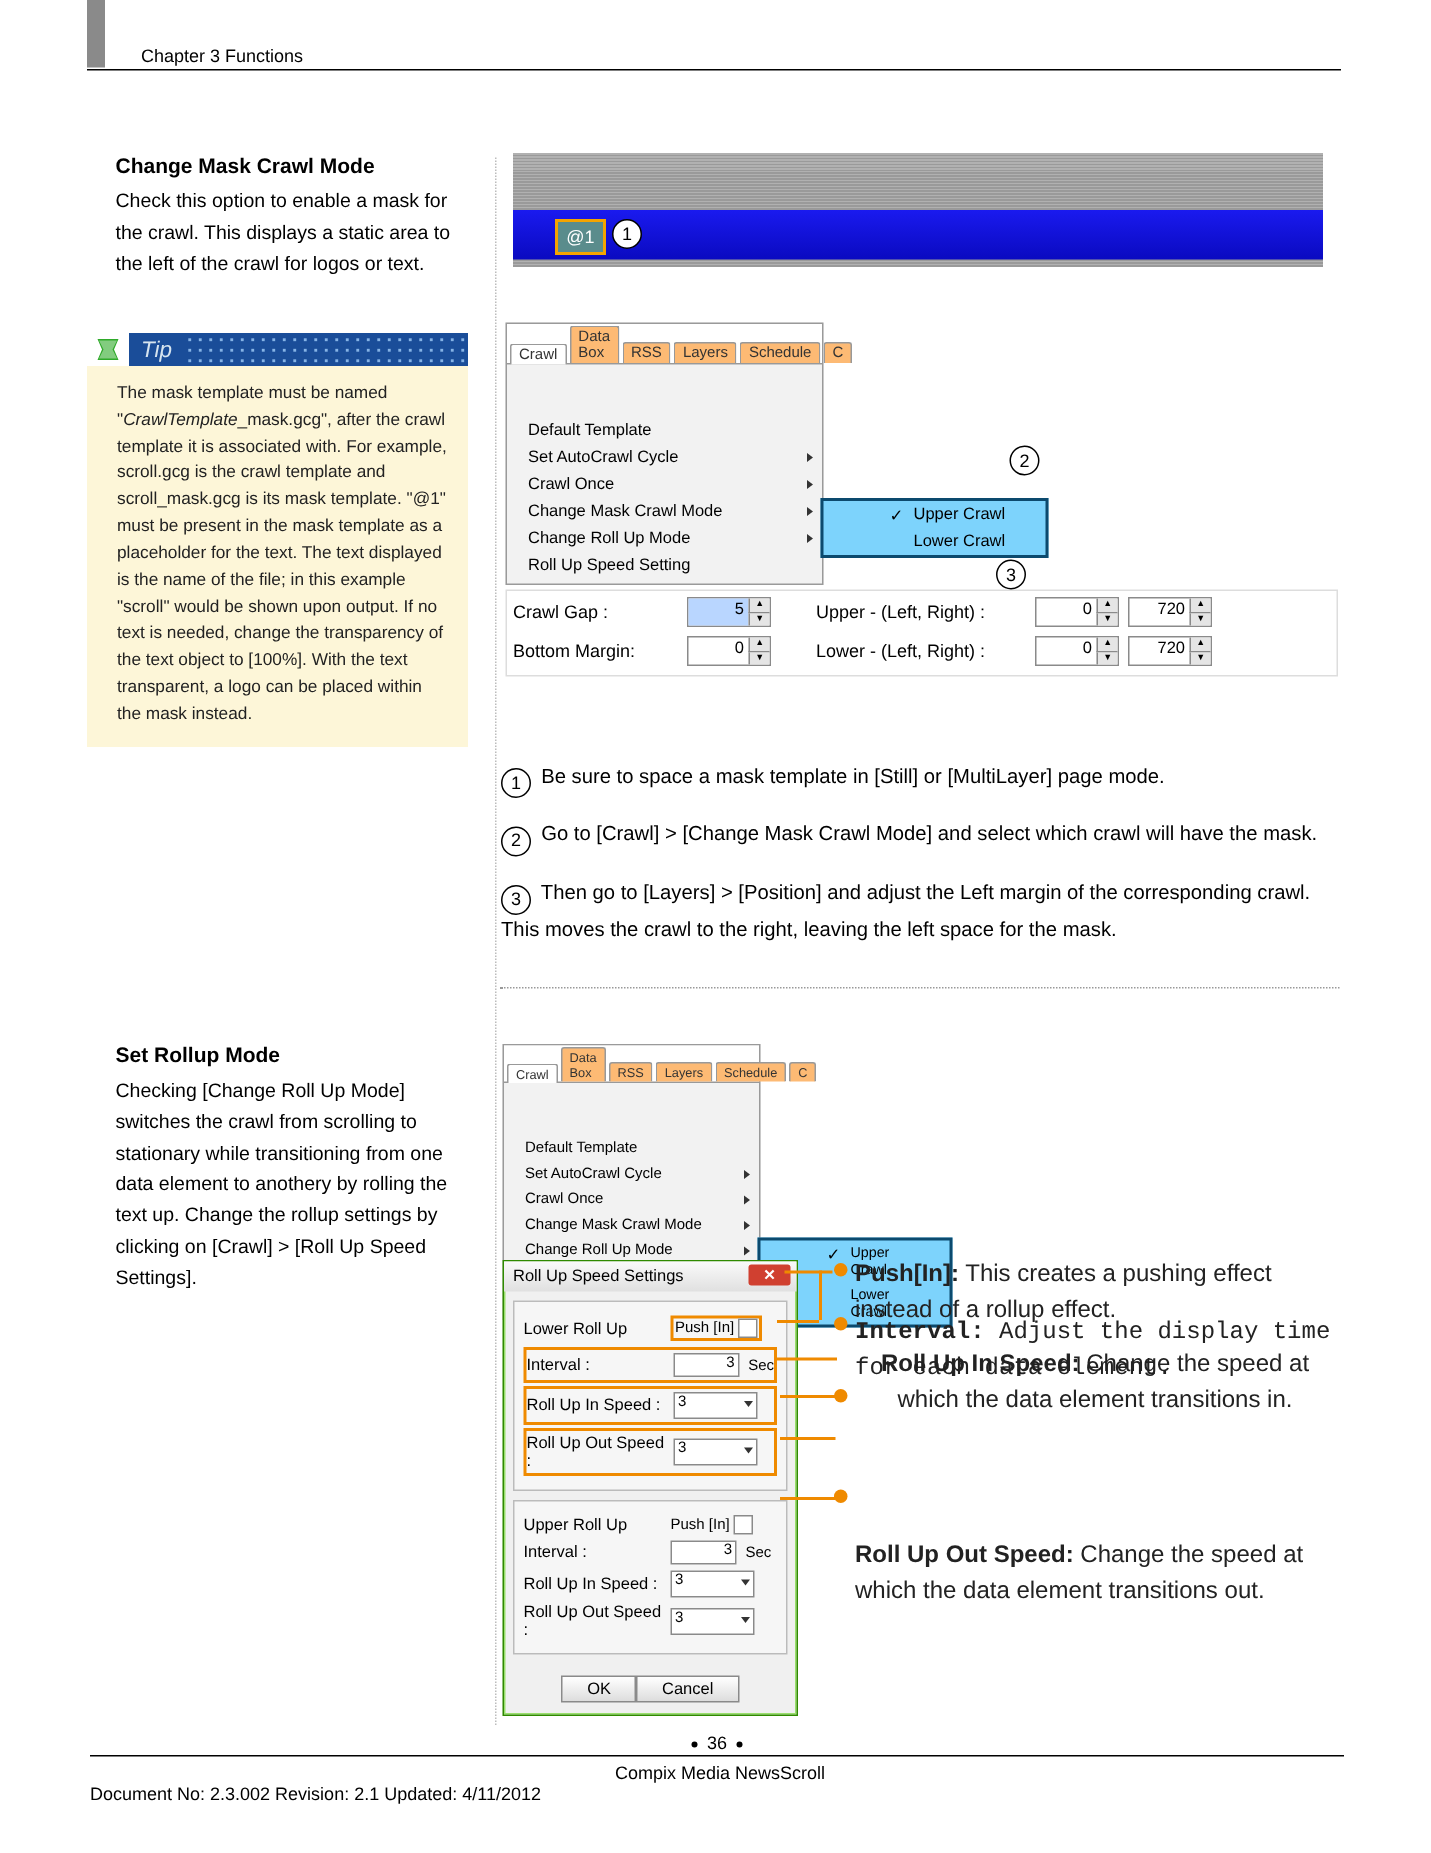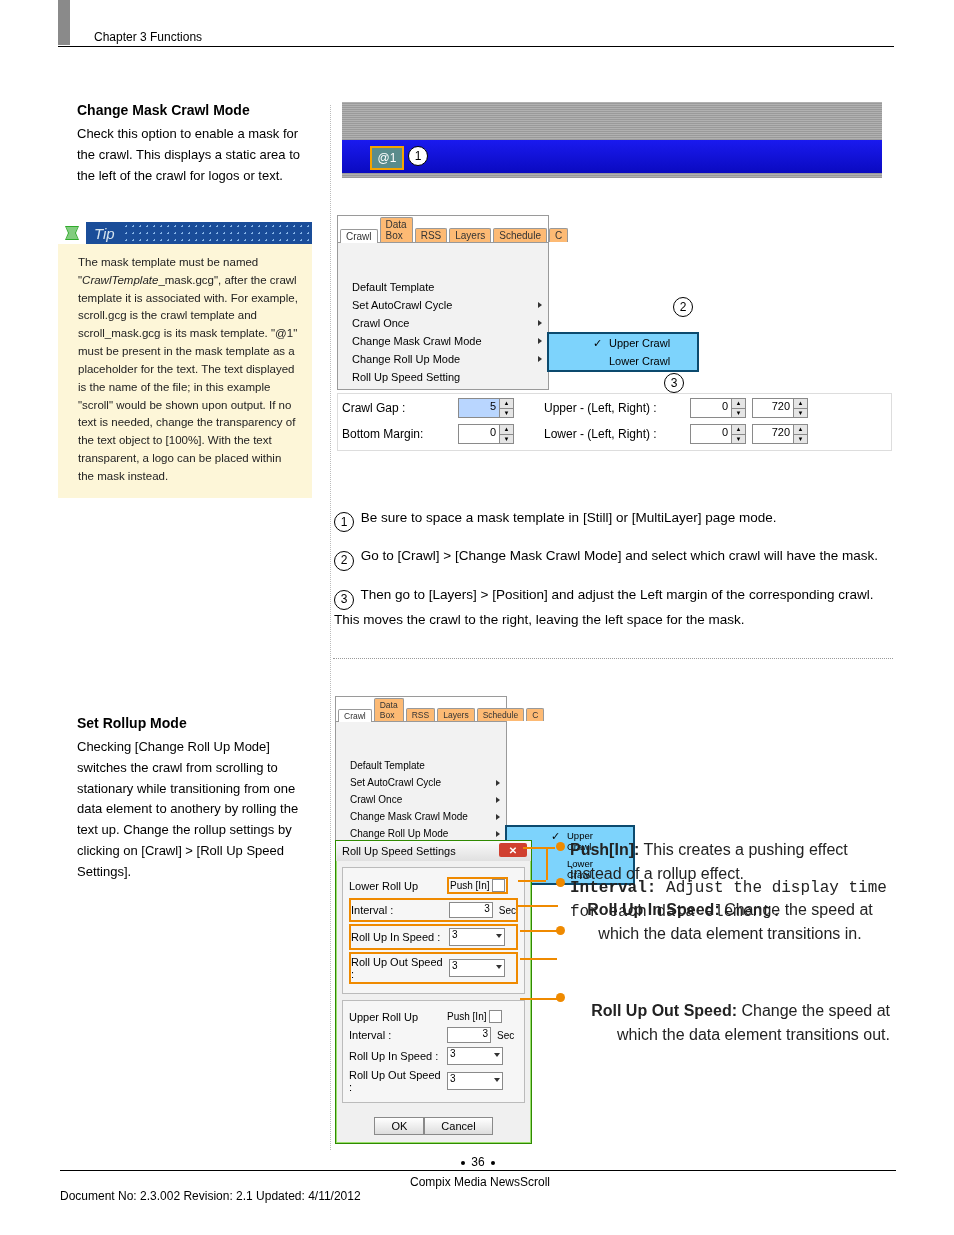--- a/index.html
+++ b/index.html
@@ -488,21 +488,21 @@
   </div>
 
   <div class="fig instr" style="left:334px; top:494px; width:555px;">
     <p><span class="circ">1</span> <span>Be sure to space a mask template in [Still] or [MultiLayer] page mode.</span></p>
     <p style="margin-top:14px;"><span class="circ">2</span> <span>Go to [Crawl] &gt; [Change Mask Crawl Mode] and select which crawl will have the mask.</span></p>
     <p style="margin-top:14px;"><span class="circ">3</span> <span>Then go to [Layers] &gt; [Position] and adjust the Left margin of the corresponding crawl. This moves the crawl to the right, leaving the left space for the mask.</span></p>
   </div>
 
   <div class="dotted-sep" style="position:absolute; left:333px; top:658px; width:560px;"></div>
 
-  <div class="left-col" style="top:715px;">
+  <div class="left-col" style="top:695px;">
     <p class="h1">Set Rollup Mode</p>
     <p class="p">Checking [Change Roll Up Mode] switches the crawl from scrolling to stationary while transitioning from one data element to anothery by rolling the text up. Change the rollup settings by clicking on [Crawl] &gt; [Roll Up Speed Settings].</p>
   </div>
 
   <div class="left-dashed" style="left:330px; top:105px; height:1045px;"></div>
 
   <div class="fig" style="left:335px; top:696px;">
     <div class="menu-box small">
       <div class="tabs-row" style="font-size:8.5px;">
         <div class="tab active">Crawl</div>
@@ -603,21 +603,21 @@
 
   <div class="callout" style="position:absolute; left:570px; top:838px; width:320px;">
     <b>Push[In]:</b><span> This creates a pushing effect instead of a rollup effect.</span>
   </div>
   <div class="callout" style="position:absolute; left:570px; top:876px; width:320px;font-family:Liberation Mono, monospace;">
     <b>Interval:</b><span> Adjust the display time for each data element.</span>
   </div>
   <div class="callout" style="position:absolute; left:570px; top:898px; width:320px;text-align:center;">
     <b>Roll Up In Speed:</b><span> Change the speed at which the data element transitions in.</span>
   </div>
-  <div class="callout" style="position:absolute; left:570px; top:999px; width:320px;text-align:right;">
+  <div class="callout" style="position:absolute; left:570px; top:1025px; width:320px;">
     <b>Roll Up Out Speed:</b><span> Change the speed at which the data element transitions out.</span>
   </div>
 
   <div class="footer">
     <div class="pg">
       <span class="dot"></span>&nbsp;&nbsp;<span>36</span>&nbsp;&nbsp;<span class="dot"></span>
     </div>
     <div class="line"></div>
     <div class="txt">
       <span style="margin-left:350px;">Compix Media NewsScroll</span>

